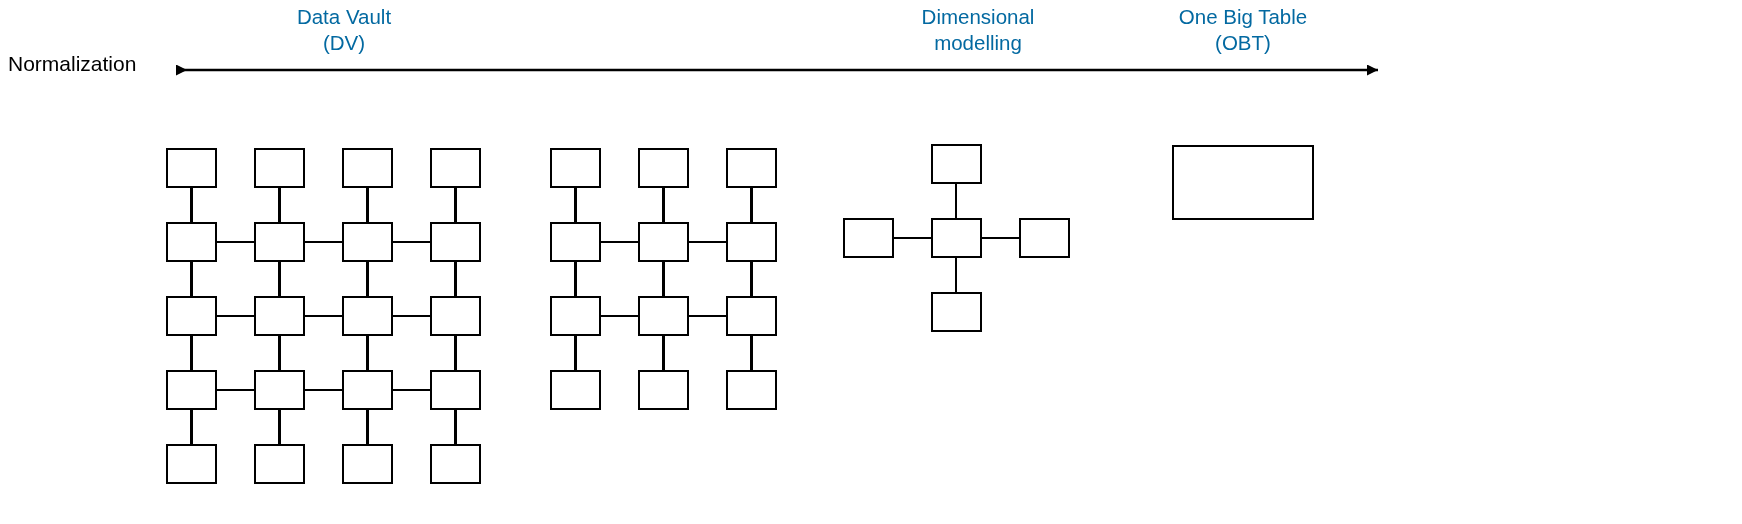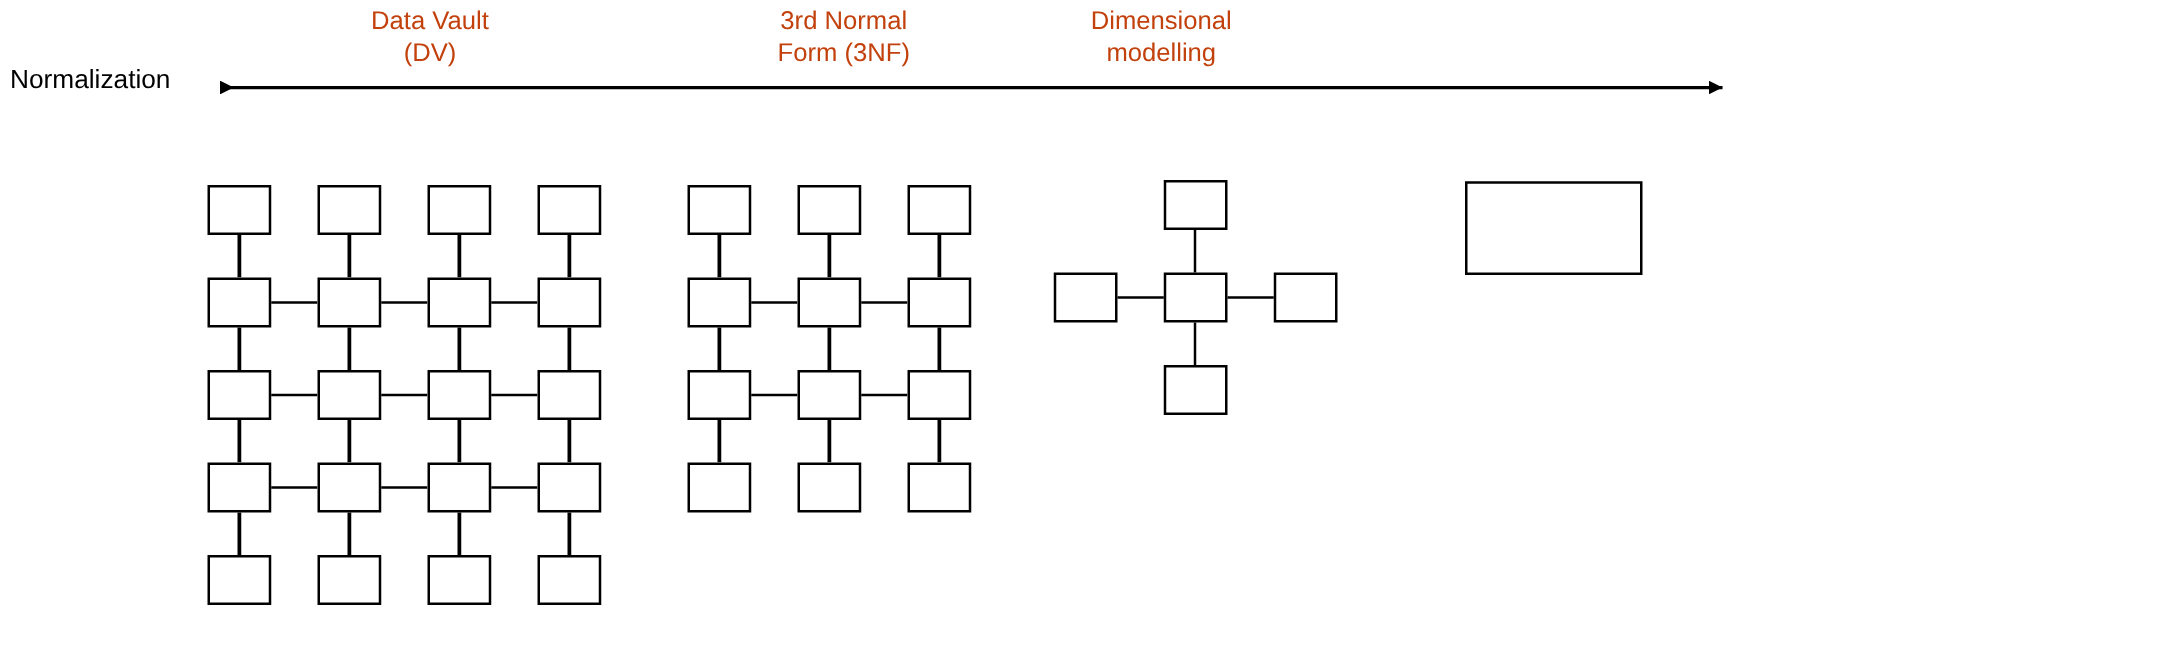--- a/index.html
+++ b/index.html
@@ -30,21 +30,21 @@
   }
   #label-normalization { left: 8px;  top: 51px; }
   #label-denormalization { left: 1404px; top: 51px; }
 
   .stage-label {
     position: absolute;
     font-size: 20.5px;
     line-height: 26px;
     text-align: center;
     white-space: pre-line;
-    color: #c2410c;
+    color: #0369a1;
   }
 
   #svg-layer {
     position: absolute;
     left: 0; top: 0;
     width: 1742px;
     height: 524px;
   }
 
   
@@ -67,26 +67,26 @@
 <body>
 
 <div id="canvas">
 
   <div class="axis-end-label" id="label-normalization">Normalization</div>
 
 
   <div class="stage-label" style="left:214px; top:4px; width:260px;">Data Vault
 (DV)</div>
 
-  <div class="stage-label" style="left:545px; top:4px; width:260px;">3rd Normal
-Form (3NF)</div>
 
-  <div class="stage-label" style="left:799px; top:4px; width:260px;">Dimensional
+  <div class="stage-label" style="left:848px; top:4px; width:260px;">Dimensional
 modelling</div>
 
+  <div class="stage-label" style="left:1113px; top:4px; width:260px;">One Big Table
+(OBT)</div>
 
   <svg id="svg-layer" viewBox="0 0 1742 524">
     <defs>
       <marker id="arrowLeft" markerWidth="13" markerHeight="11" refX="11" refY="5.5" orient="auto-start-reverse" markerUnits="userSpaceOnUse">
         <path d="M11,0 L11,11 L0,5.5 z" fill="#000"></path>
       </marker>
       <marker id="arrowRight" markerWidth="13" markerHeight="11" refX="11" refY="5.5" orient="auto" markerUnits="userSpaceOnUse">
         <path d="M0,0 L0,11 L11,5.5 z" fill="#000"></path>
       </marker>
     </defs>

